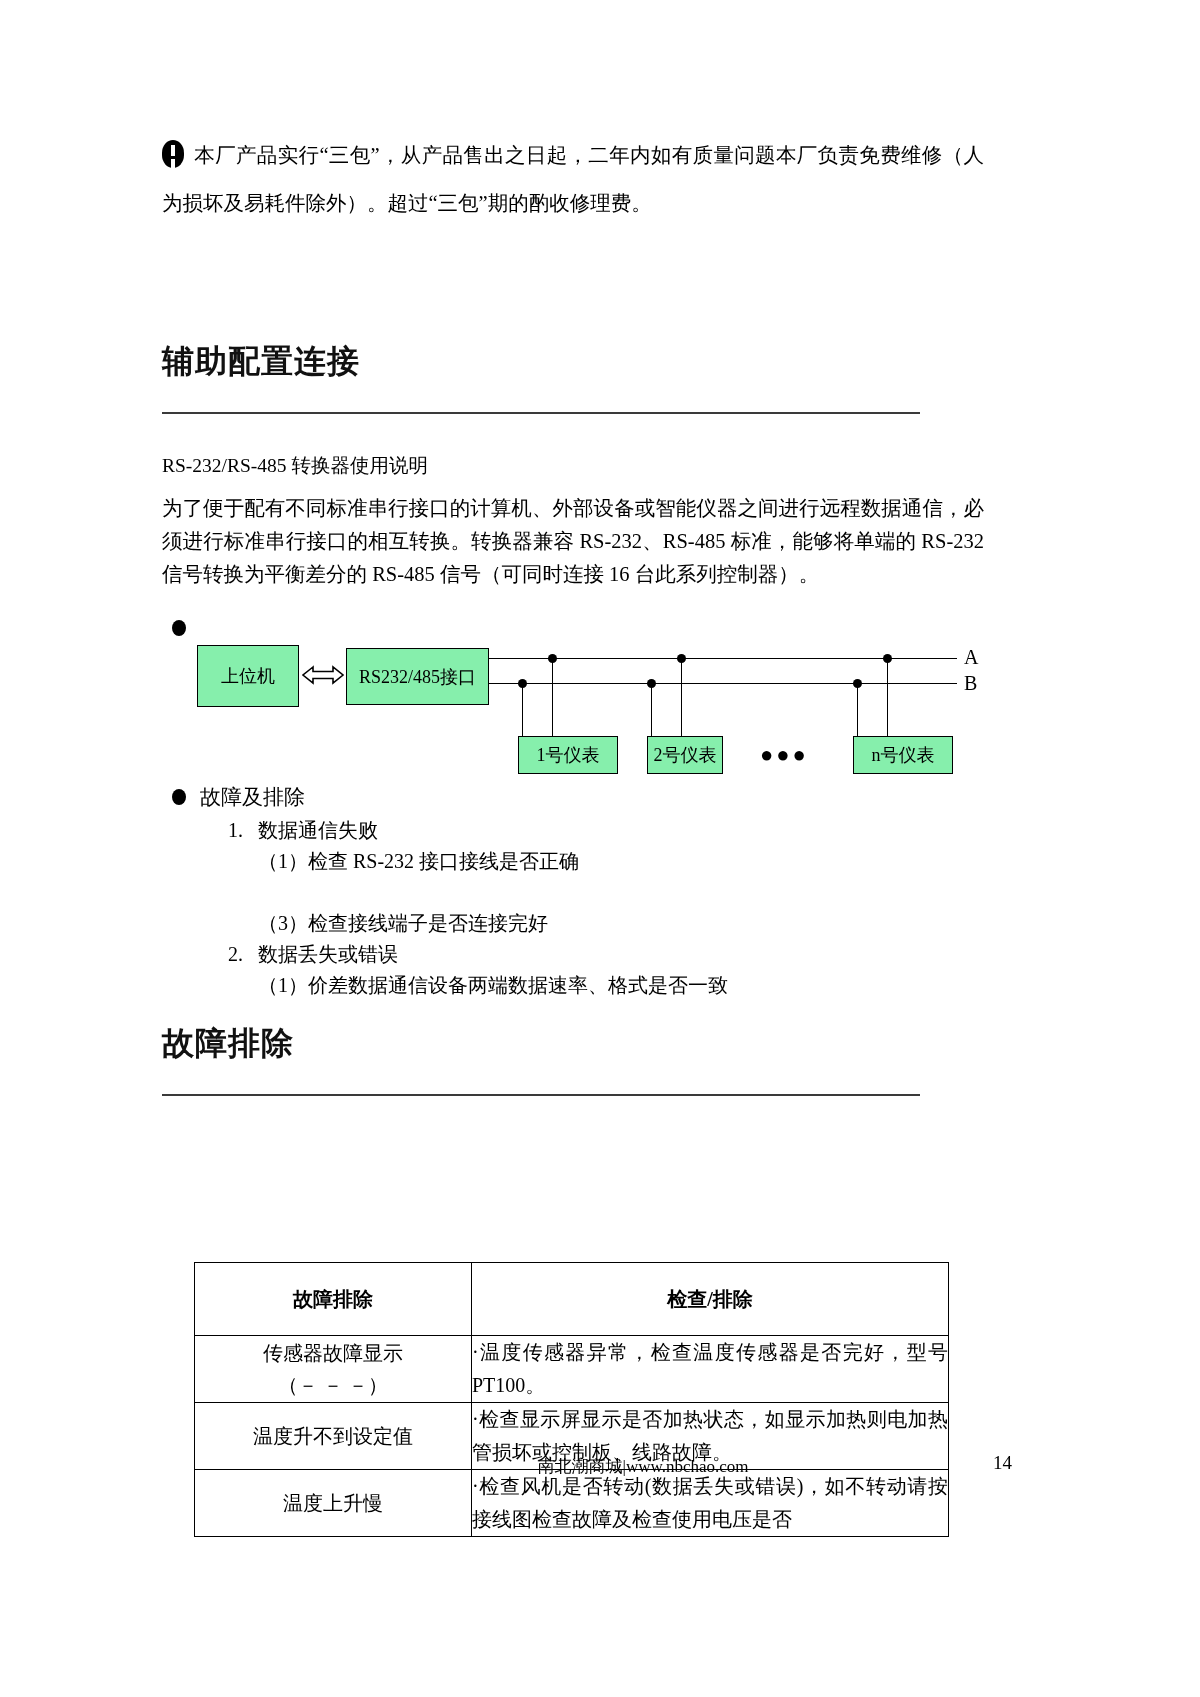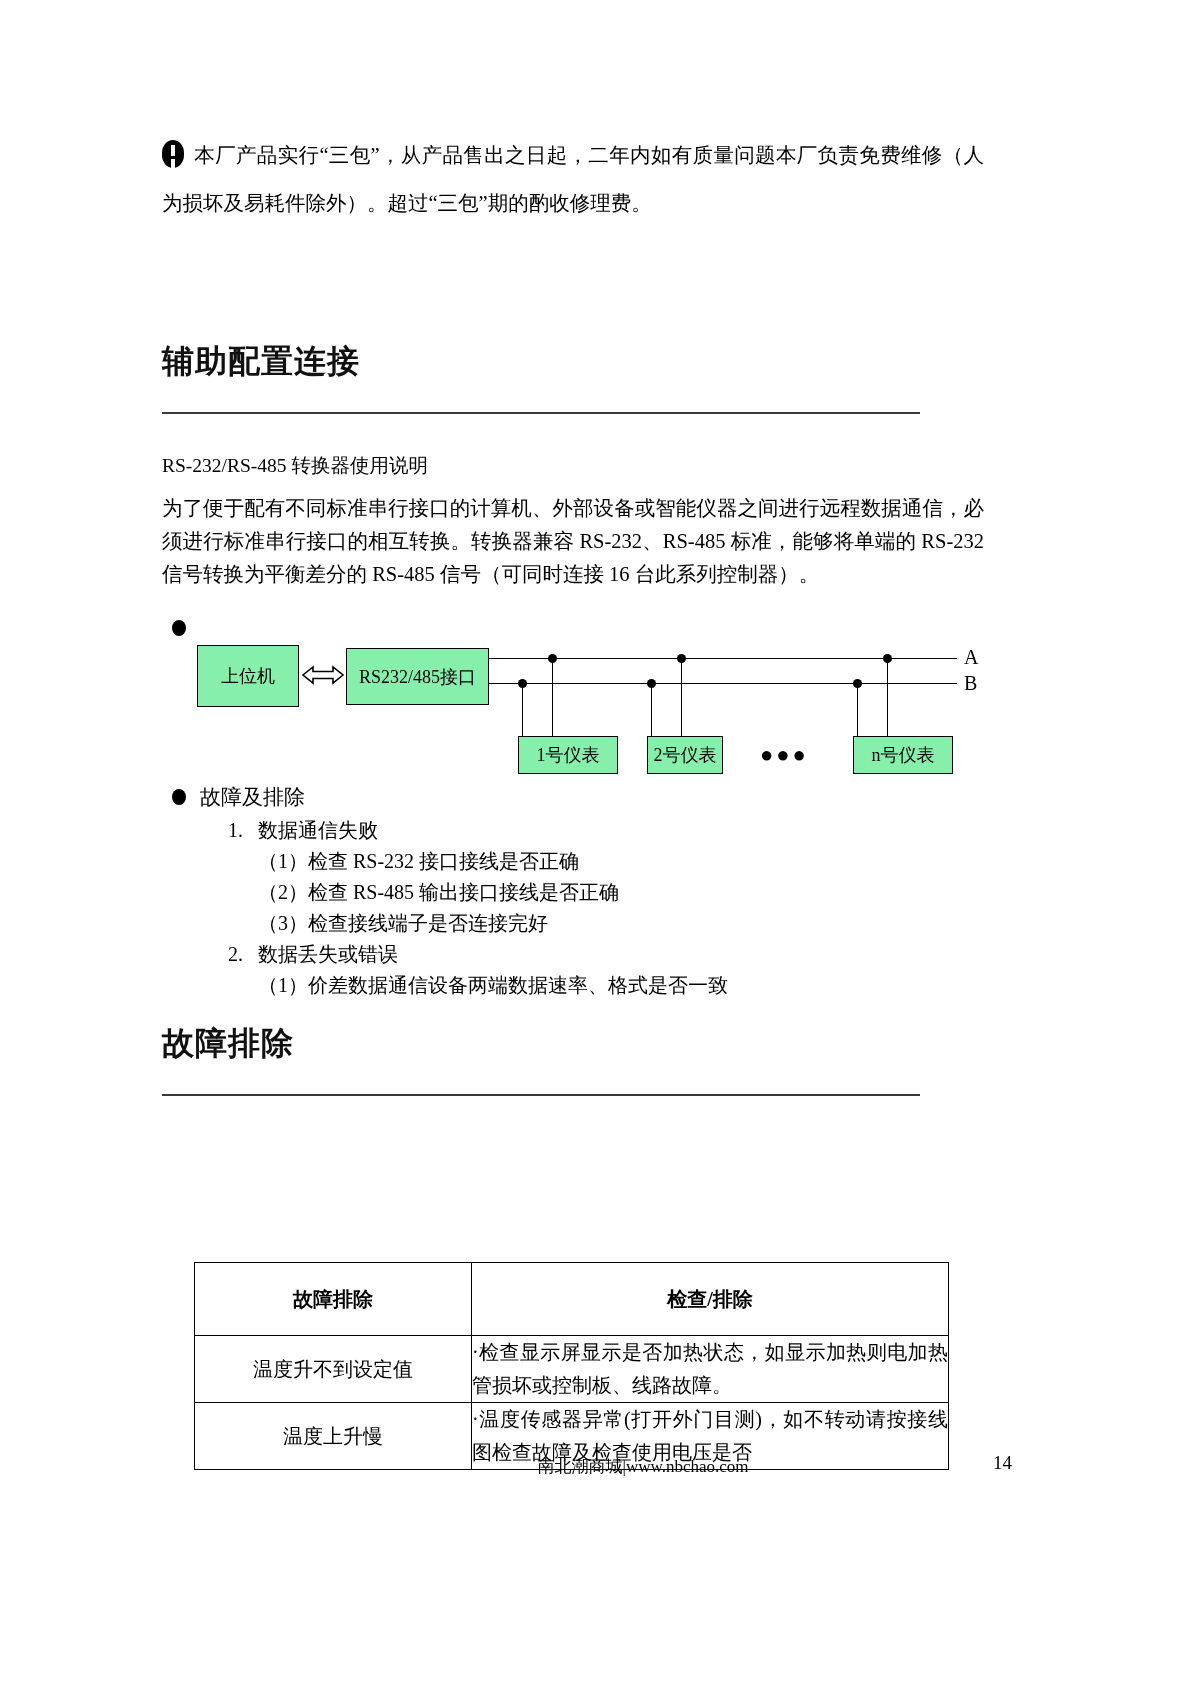--- a/index.html
+++ b/index.html
@@ -266,21 +266,20 @@
     <div class="dbox" style="left:688px; top:108px; width:100px; height:38px;">n号仪表</div>
   </div>
 
   <div class="bullet-dot" style="left:172px; top:789px;"></div>
   <div class="list-line serif" style="left:200px; top:782px; font-size:21px;">故障及排除</div>
 
   <div class="list-line serif" style="left:228px; top:815px;">1.</div>
   <div class="list-line serif" style="left:258px; top:815px;">数据通信失败</div>
 
   <div class="list-line serif" style="left:258px; top:846px;">（1）检查 RS-232 接口接线是否正确</div>
-  <div class="list-line serif" style="left:258px; top:877px;">（2）检查 RS-485 输出接口接线是否正确</div>
   <div class="list-line serif" style="left:258px; top:908px;">（3）检查接线端子是否连接完好</div>
 
   <div class="list-line serif" style="left:228px; top:939px;">2.</div>
   <div class="list-line serif" style="left:258px; top:939px;">数据丢失或错误</div>
 
   <div class="list-line serif" style="left:258px; top:970px;">（1）价差数据通信设备两端数据速率、格式是否一致</div>
 
   <div class="sec-title" style="left:162px; top:1022px;">故障排除</div>
   <div class="sec-rule" style="left:162px; top:1094px; width:758px;"></div>
 
@@ -288,26 +287,33 @@
     <colgroup>
       <col class="col1">
       <col class="col2">
     </colgroup>
     <tbody>
       <tr>
         <td class="th-cell">故障排除</td>
         <td class="th-cell">检查/排除</td>
       </tr>
       <tr>
+        <td class="cause-cell">
+          <div>传感器故障显示</div>
+          <div>（－ － －）</div>
+        </td>
+        <td class="fix-cell">·温度传感器异常，检查温度传感器是否完好，型号 PT100。</td>
+      </tr>
+      <tr>
         <td class="cause-cell">温度升不到设定值</td>
         <td class="fix-cell">·检查显示屏显示是否加热状态，如显示加热则电加热管损坏或控制板、线路故障。</td>
       </tr>
       <tr>
         <td class="cause-cell">温度上升慢</td>
-        <td class="fix-cell">·温度传感器异常(打开外门目测)，如不转动请按接线图检查故障及检查使用电压是否</td>
+        <td class="fix-cell">·检查风机是否转动(数据丢失或错误)，如不转动请按接线图检查故障及检查使用电压是否</td>
       </tr>
     </tbody>
   </table>
 
   <div class="footer-center serif">南北潮商城|www.nbchao.com</div>
   <div class="footer-page serif">14</div>
 
 </div>
 
 </body></html>

